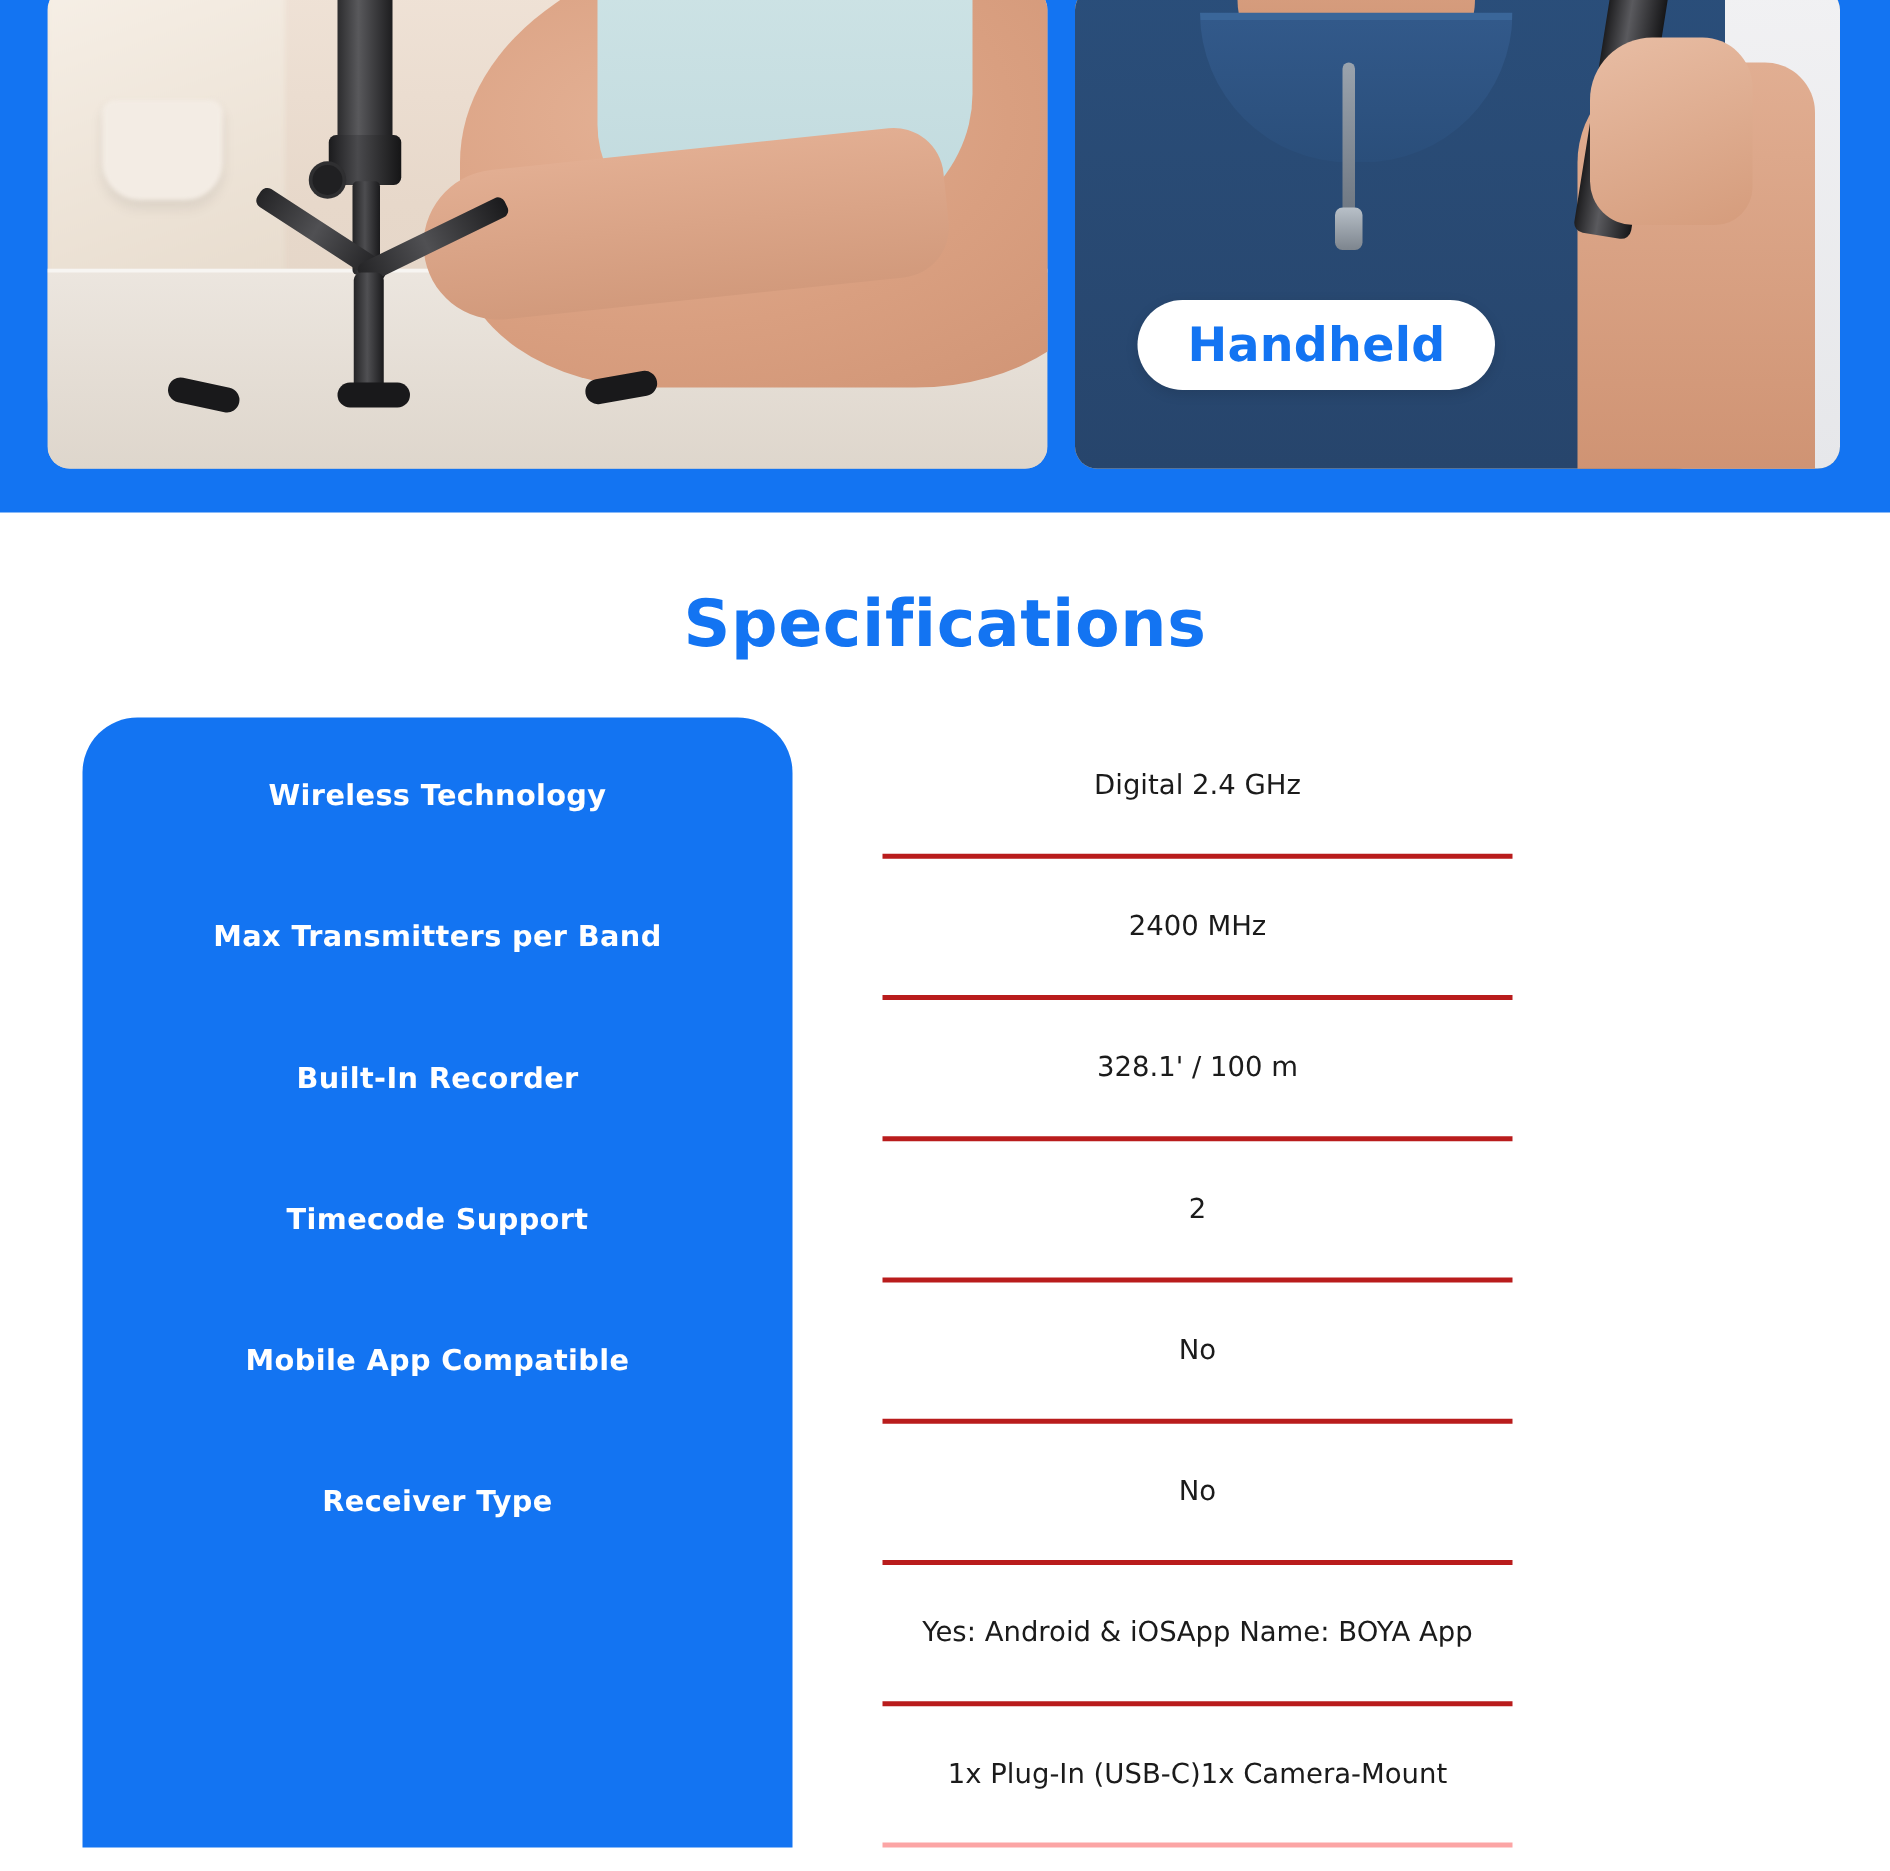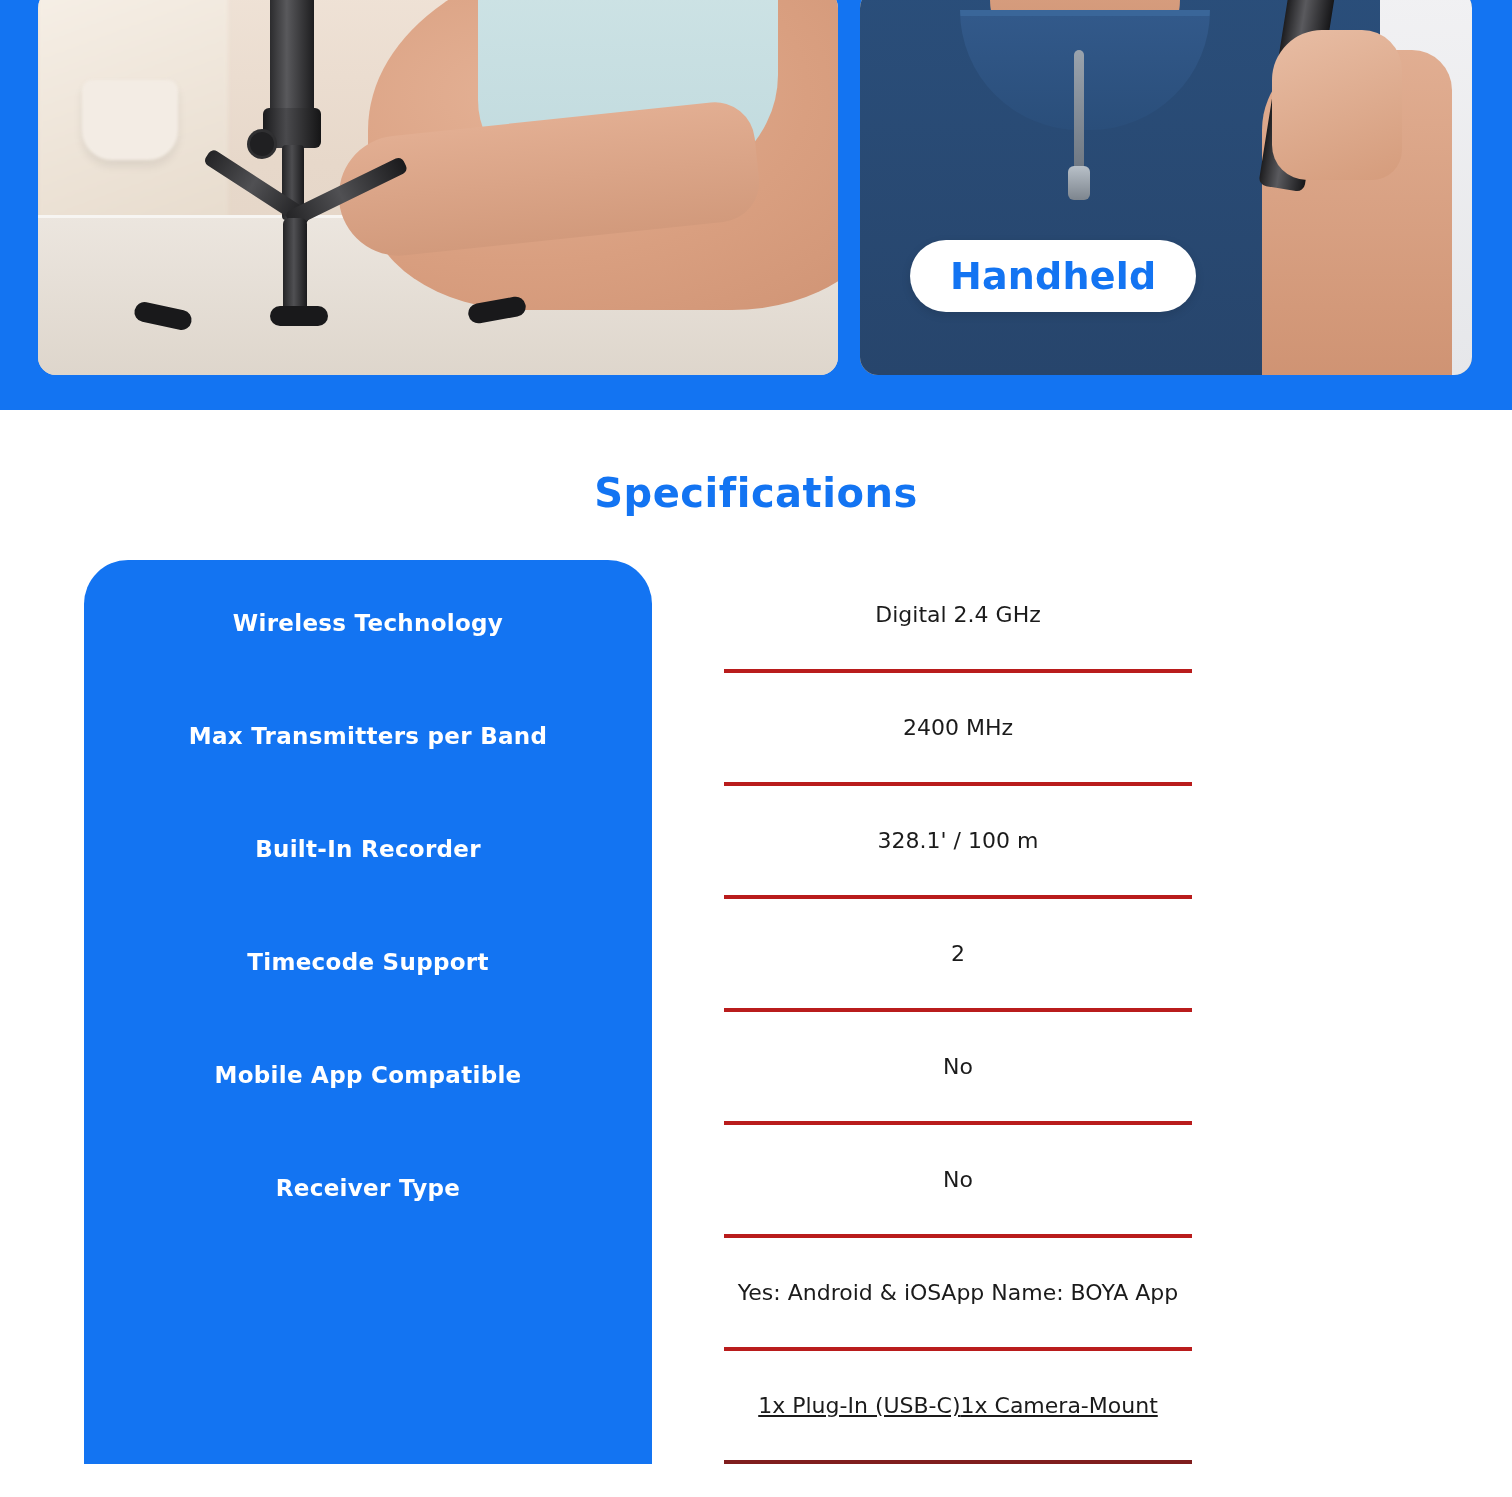--- a/index.html
+++ b/index.html
@@ -201,31 +201,31 @@
     font-size: 38px;
     font-weight: 700;
     letter-spacing: .2px;
     box-shadow: 0 3px 10px rgba(0,0,0,.12);
   }
 
   
   .spec-title {
     text-align: center;
     color: #1374f2;
-    font-size: 40px;
+    font-size: 52px;
     font-weight: 700;
     letter-spacing: .5px;
     margin-top: 60px;
     margin-bottom: 44px;
   }
 
   .spec-wrap {
     position: relative;
     width: 1276px;
-    padding: 0 84px;
+    padding: 0 66px;
   }
   .spec-table {
     position: relative;
     display: flex;
   }
   .label-col {
     position: relative;
     width: 568px;
     background: #1374f2;
     border-radius: 44px 44px 0 0;
@@ -255,22 +255,21 @@
     font-size: 22px;
     line-height: 1.35;
     position: relative;
   }
   .value-col .row + .row:before,
   .value-col .row:first-child:after { content: none; }
   .value-col .row:not(:last-child) {
     border-bottom: 4px solid #b91c1c;
   }
   .value-col .row:last-child {
-    border-bottom: 4px solid #7f1d1d;
-    text-decoration: underline;
+    border-bottom: 4px solid #fca5a5;
   }
   .value-col .row:first-child {
     border-top: none;
   }
 </style>
 </head>
 <body>
 
 <div class="hero">
   <div class="hero-inner">

